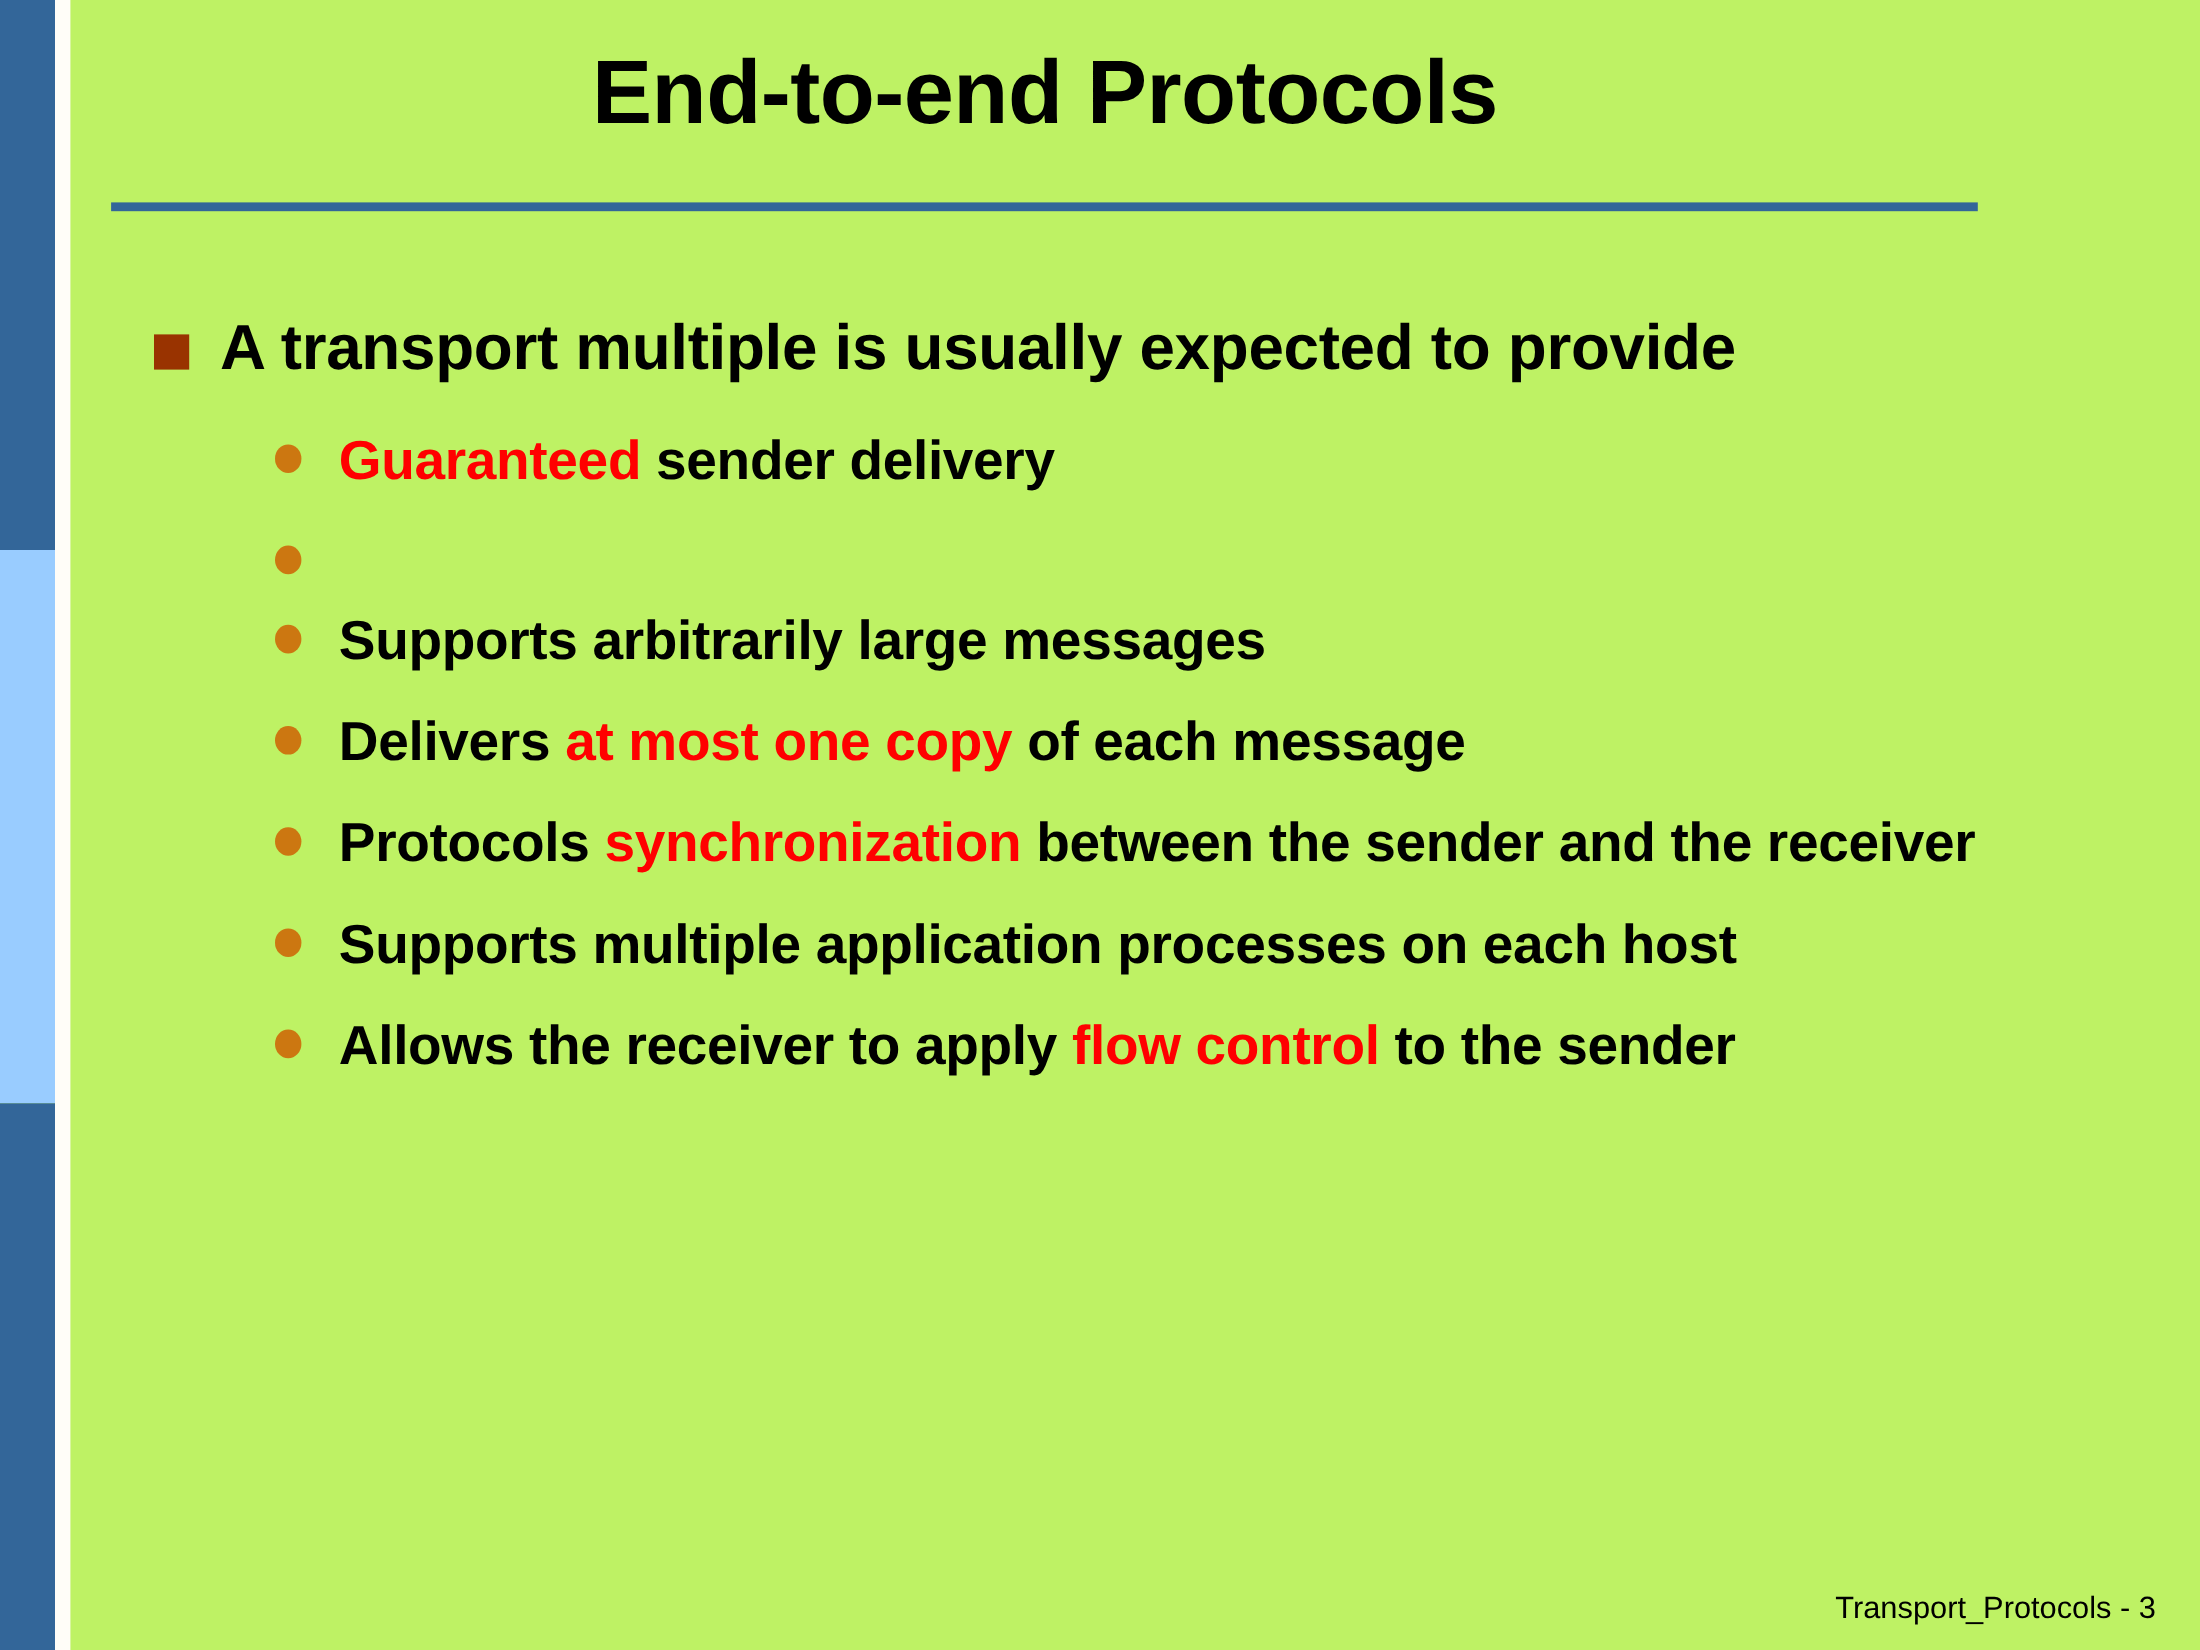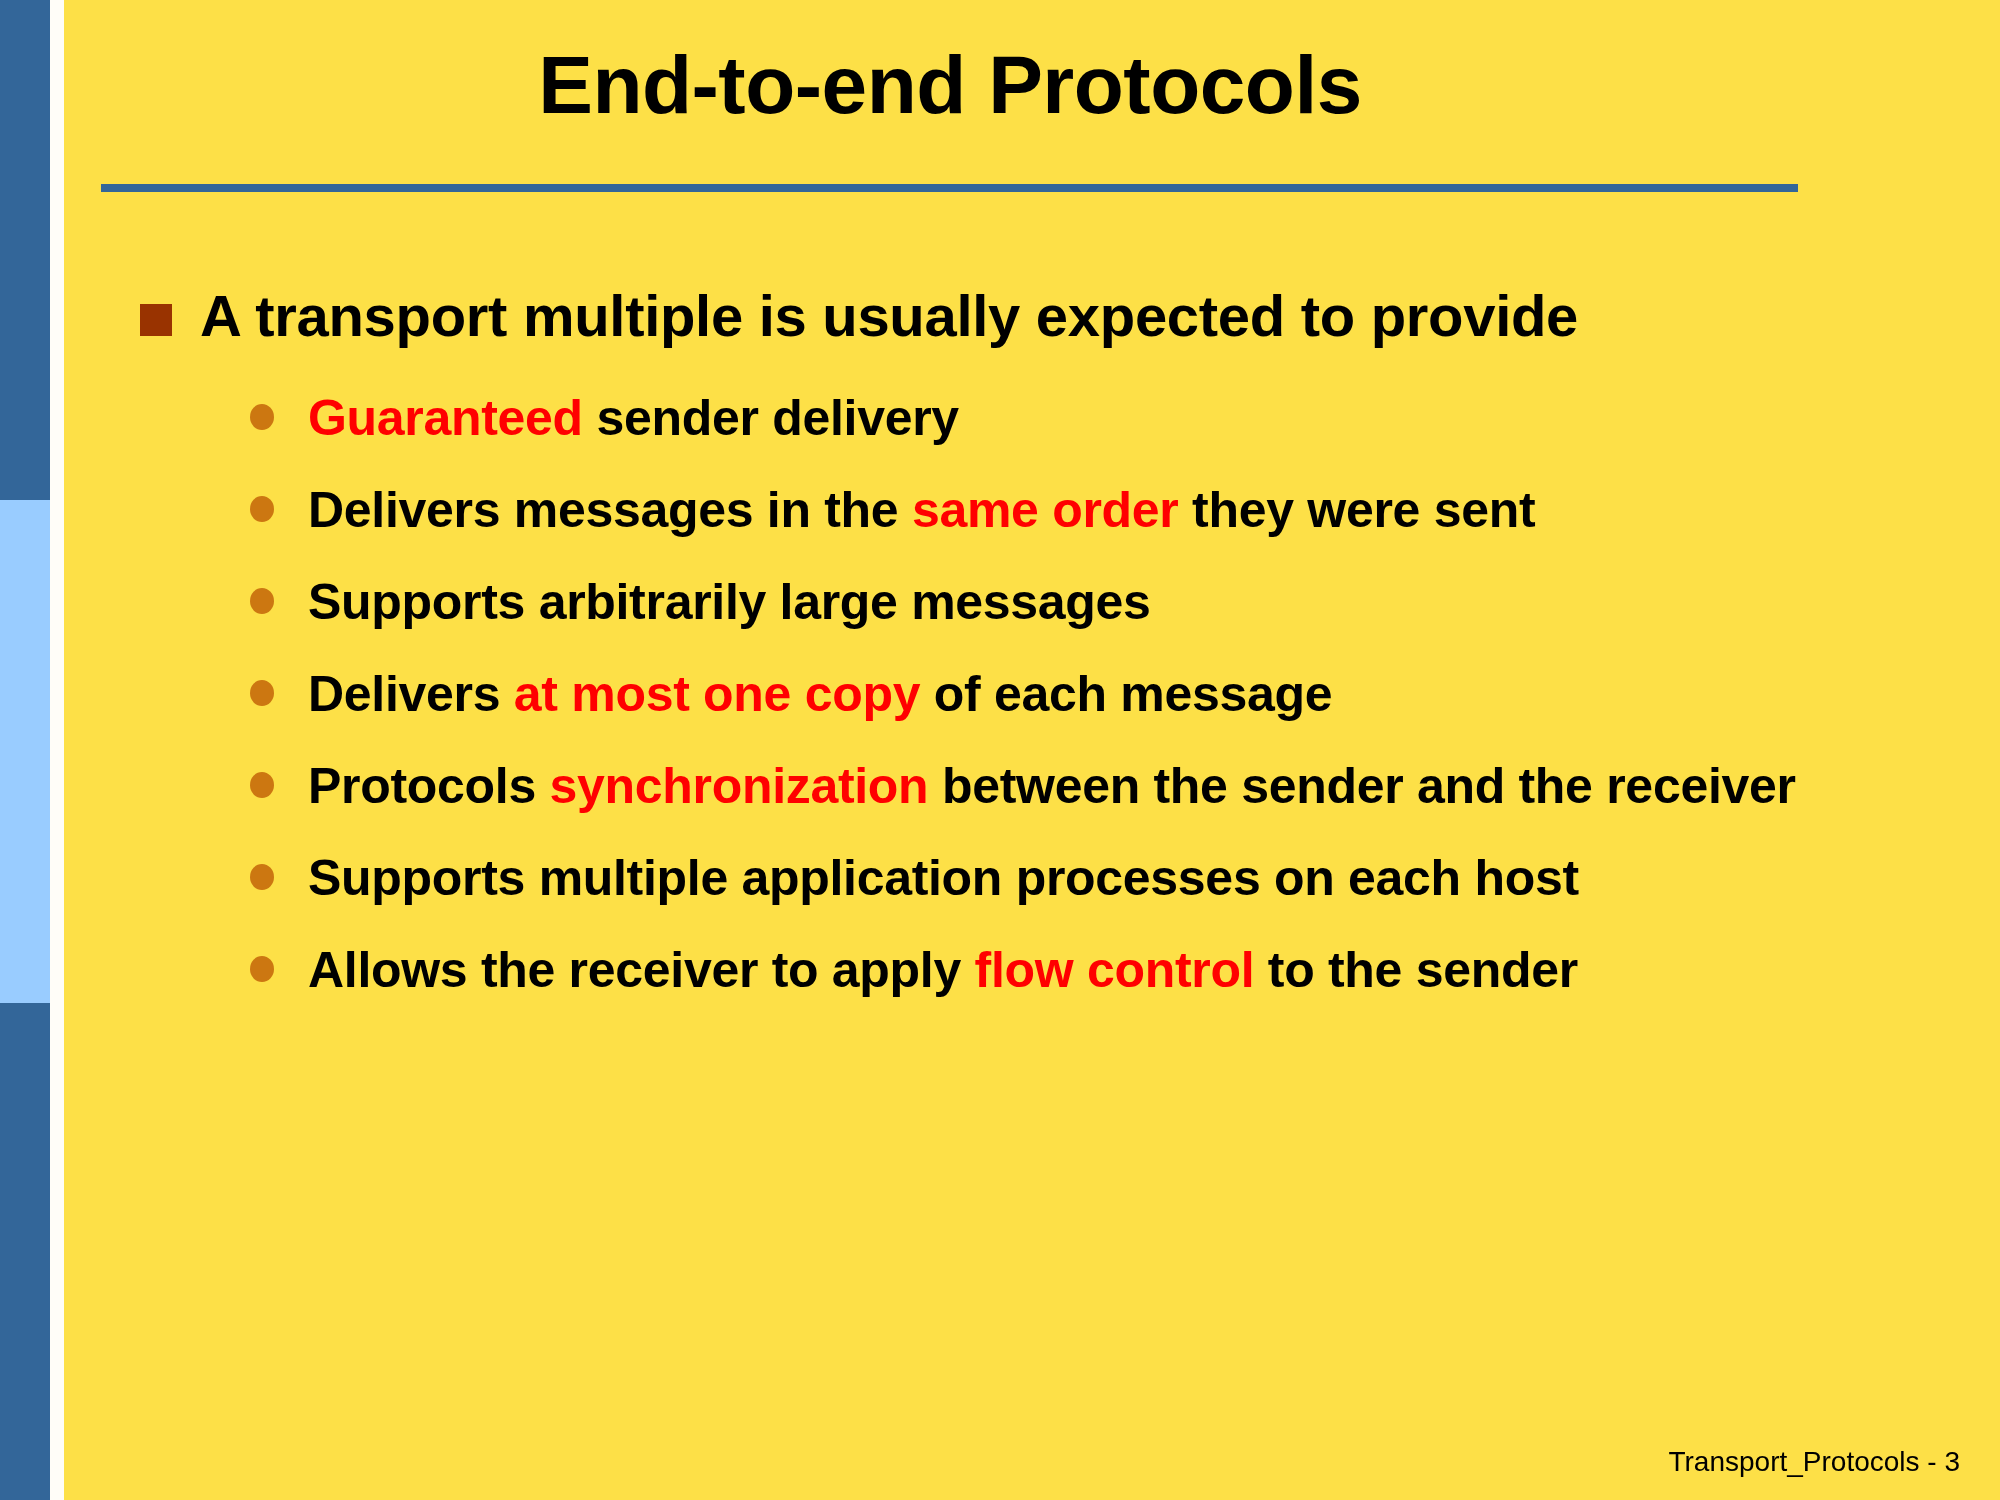--- a/index.html
+++ b/index.html
@@ -8,21 +8,21 @@
     padding: 0;
     background: #ffffff;
   }
   body {
     font-family: "Liberation Sans", sans-serif;
   }
   #slide {
     position: relative;
     width: 2000px;
     height: 1500px;
-    background: #fde047;
+    background: #bef264;
     overflow: hidden;
   }
 
   
   .rail {
     position: absolute;
     left: 0;
     width: 50px;
   }
   .rail-top    { top: 0;     height: 500px;  background: #336699; }
@@ -157,21 +157,20 @@
       <span class="l1-text">A transport multiple is usually expected to provide</span>
     </div>
 
     <div class="l2-list" id="l2-list">
         <div class="l2">
           <span class="l2-marker"></span>
           <span class="l2-text"><span class="hl">Guaranteed</span><span> sender delivery</span></span>
         </div>
         <div class="l2">
           <span class="l2-marker"></span>
-          <span class="l2-text"><span>Delivers messages in the </span><span class="hl">same order</span><span> they were sent</span></span>
         </div>
         <div class="l2">
           <span class="l2-marker"></span>
           <span class="l2-text"><span>Supports arbitrarily large messages</span></span>
         </div>
         <div class="l2">
           <span class="l2-marker"></span>
           <span class="l2-text"><span>Delivers </span><span class="hl">at most one copy</span><span> of each message</span></span>
         </div>
         <div class="l2">

